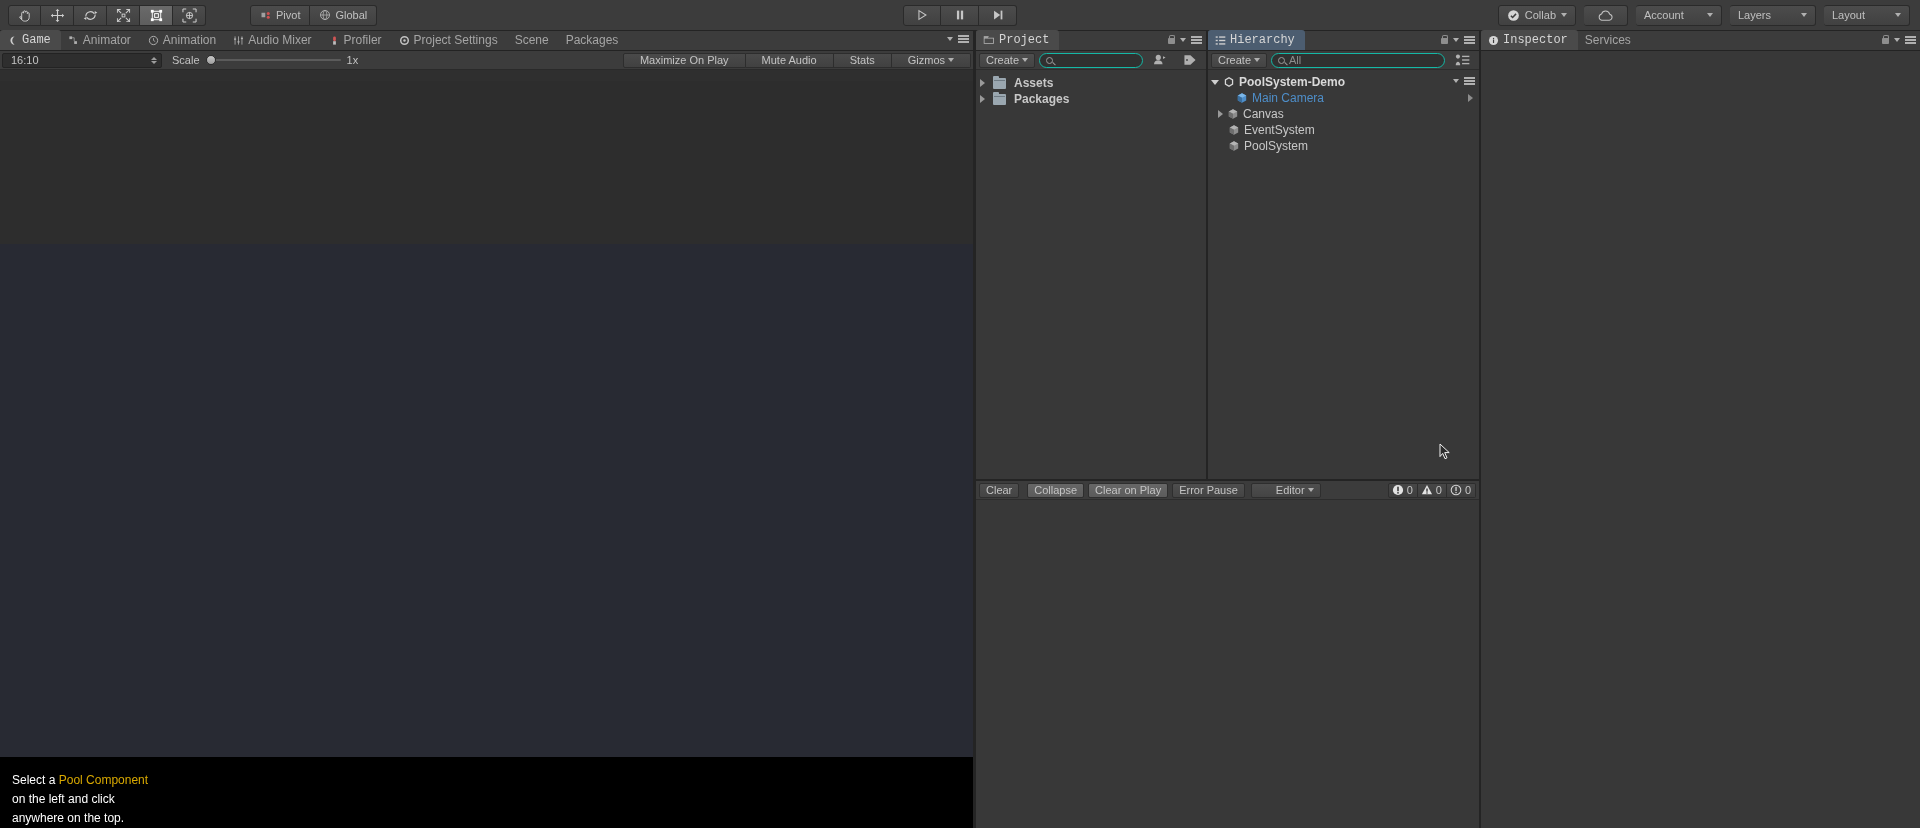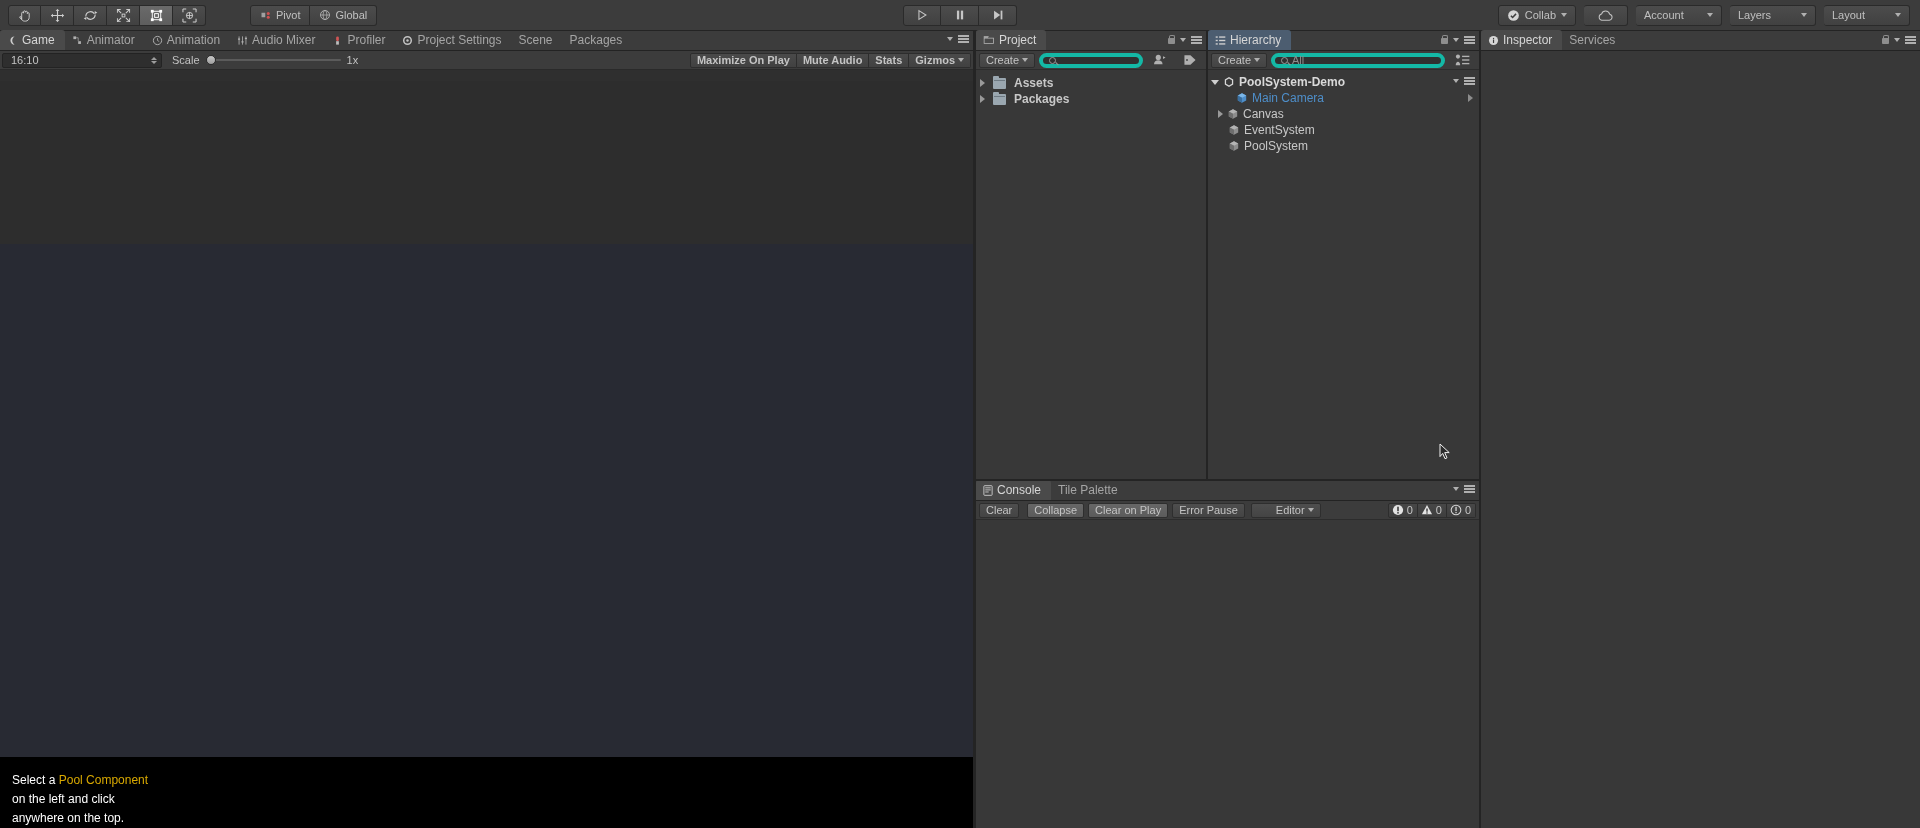--- a/index.html
+++ b/index.html
@@ -59,21 +59,21 @@
     height: 20px; background: #3c3c3c;
     display: flex; align-items: flex-end; position: relative;
     border-bottom: 1px solid #232323;
   }
   .ptab {
     height: 20px; padding: 0 10px 0 7px;
     display: flex; align-items: center; gap: 4px;
     font-size: 12px; color: #a5a5a5; cursor: pointer;
     border-radius: 3px 3px 0 0;
   }
-  .ptab.sel { background: #4a4a4a; color: #d6d6d6; }
+  .ptab.sel { background: #4a4a4a; color: #d6d6d6; font-family: Liberation Mono, monospace; }
   .panel-tabbar.focused .ptab.sel { background: #4c5d70; }
   .tabmenu {
     position: absolute; right: 4px; top: 4px;
     display: flex; align-items: center; gap: 5px;
   }
   .lock-ico { width: 8px; height: 10px; position: relative; opacity: .65; }
   .lock-ico::before { content:''; position:absolute; left:1px; top:3px; width:7px; height:6px; background:#bbb; border-radius:1px;}
   .lock-ico::after { content:''; position:absolute; left:2px; top:0; width:4px; height:4px; border:1.3px solid #bbb; border-bottom:none; border-radius:2px 2px 0 0;}
   .burger { display:flex; flex-direction:column; gap:1.5px; }
   .burger i { display:block; width:11px; height:1.5px; background:#b0b0b0; }
@@ -85,21 +85,21 @@
   }
   .mini-btn {
     height: 15px; padding: 0 6px; border-radius: 2px;
     background: linear-gradient(#4e4e4e,#444); border:1px solid #2e2e2e;
     display:flex;align-items:center;gap:3px; font-size:11px; color:#c4c4c4; cursor:pointer;
   }
   .mini-btn.flat { background:none; border:none; }
   .mini-btn.on { background: linear-gradient(#676767,#5b5b5b); }
   .searchbox {
     height: 15px; flex: 1; border-radius: 8px;
-    background: #303030; border: 4px solid #14b8a6;
+    background: #303030; border: 1px solid #14b8a6;
     display:flex;align-items:center; padding:0 6px; gap:4px; color:#8d8d8d; font-size:11px;
   }
   .mag { width:7px;height:7px;border:1.3px solid #9a9a9a;border-radius:50%; position:relative;flex:none;}
   .mag::after{content:'';position:absolute;right:-3px;bottom:-2px;width:3.5px;height:1.3px;background:#9a9a9a;transform:rotate(45deg);}
 
   
   #game-panel { left:0; top:31px; width:973px; height:797px; background:#2f2f2f; }
   .game-toolbar {
     height: 19px; background:#3c3c3c; border-bottom:1px solid #2a2a2a;
     display:flex; align-items:center; padding:0 2px; gap:0;
@@ -112,23 +112,23 @@
   .updown { display:flex;flex-direction:column;align-items:center;gap:1px; }
   .updown i.u{width:0;height:0;border-left:3px solid transparent;border-right:3px solid transparent;border-bottom:3.5px solid #9d9d9d;}
   .updown i.d{width:0;height:0;border-left:3px solid transparent;border-right:3px solid transparent;border-top:3.5px solid #9d9d9d;}
   .scale-label { margin-left:10px; color:#c2c2c2; font-size:11px; }
   .slider-wrap { margin-left:6px; width:135px; height:15px; position:relative; display:flex; align-items:center;}
   .slider-track { width:100%; height:2px; background:#5b5b5b; border-radius:1px;}
   .slider-knob { position:absolute; left:0px; width:10px;height:10px;border-radius:50%;
      background:linear-gradient(#c9c9c9,#9d9d9d); border:1px solid #2b2b2b; cursor:pointer;}
   .scale-val { margin-left:6px; color:#c2c2c2; font-size:11px;}
   .game-tb-right { margin-left:auto; display:flex; align-items:center; }
-  .gt-btn { height:15px; padding:0 6px; font-size:11px; color:#c4c4c4;
+  .gt-btn { height:15px; padding:0 16px; font-size:11px; color:#c4c4c4;
     background:linear-gradient(#4a4a4a,#414141); border:1px solid #2d2d2d; border-left:none;
-    display:flex;align-items:center;gap:3px;cursor:pointer;font-weight:bold;}
+    display:flex;align-items:center;gap:3px;cursor:pointer;}
   .gt-btn.first{border-left:1px solid #2d2d2d;border-radius:2px 0 0 2px;}
   .gt-btn.last{border-radius:0 2px 2px 0;}
 
   #game-render { position:absolute; left:0; top:50px; width:973px; height:163px; background:#2d2d2d; }
   #game-blank  { position:absolute; left:0; top:213px; width:973px; height:513px; background:#282a33; }
   #game-overlay{ position:absolute; left:0; top:726px; width:973px; height:102px; background:#000; }
 
   
   .ov-text {
     position:absolute; left:12px; top:14px; width:260px;
@@ -556,42 +556,20 @@
             <path d="M8 1.6l5.6 3v6.8L8 14.4 2.4 11.4V4.6z" fill="#8e8e8e"></path>
             <path d="M8 1.6l5.6 3L8 7.8 2.4 4.6z" fill="#b4b4b4"></path>
             <path d="M8 7.8v6.6L2.4 11.4V4.6z" fill="#6e6e6e"></path>
           </svg>
         <span class="lbl">PoolSystem</span>
       </div>
     </div>
   </div>
 
   <div class="panel" id="console-panel">
-    <div class="panel-tabbar">
-      <div class="ptab sel">
-        <svg width="10" height="11" viewBox="0 0 14 16">
-            <rect x="1" y="1" width="12" height="14" rx="1" fill="none" stroke="#d0d0d0" stroke-width="1.3"></rect>
-            <rect x="3" y="3.5" width="8" height="1.3" fill="#d0d0d0"></rect>
-            <rect x="3" y="6.5" width="8" height="1.3" fill="#d0d0d0"></rect>
-            <rect x="3" y="9.5" width="5" height="1.3" fill="#d0d0d0"></rect>
-          </svg>
-        <span>Console</span>
-      </div>
-      <div class="ptab">
-        <span>Tile Palette</span>
-      </div>
-      <div class="tabmenu">
-        <span class="caret"></span>
-        <span class="burger">
-            <i></i>
-            <i></i>
-            <i></i>
-          </span>
-      </div>
-    </div>
     <div class="subbar">
       <div class="mini-btn">
         <span>Clear</span>
       </div>
       <div class="mini-btn on" style="margin-left:4px;">
         <span>Collapse</span>
       </div>
       <div class="mini-btn on" style="margin-left:0;">
         <span>Clear on Play</span>
       </div>

